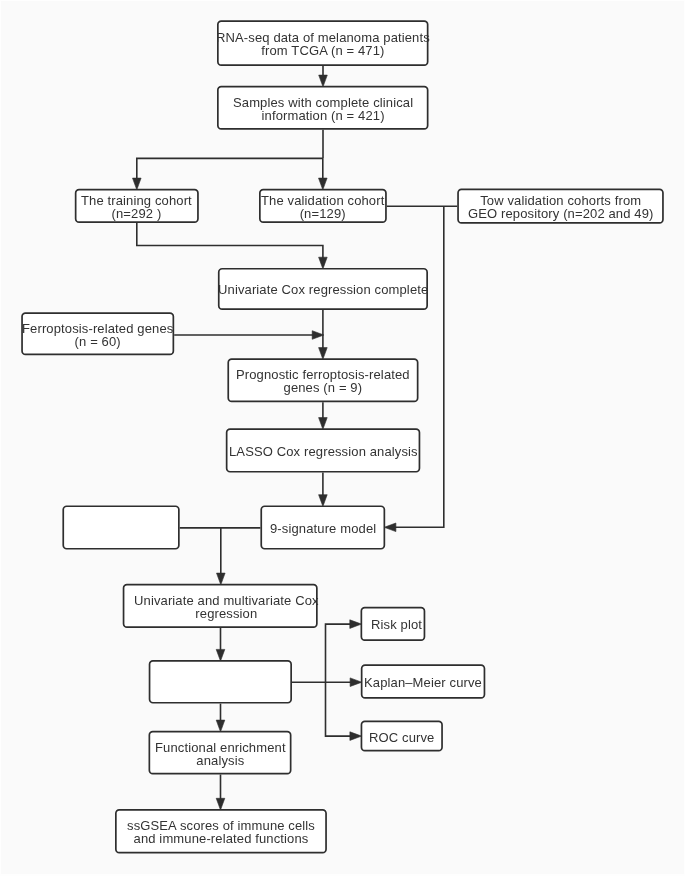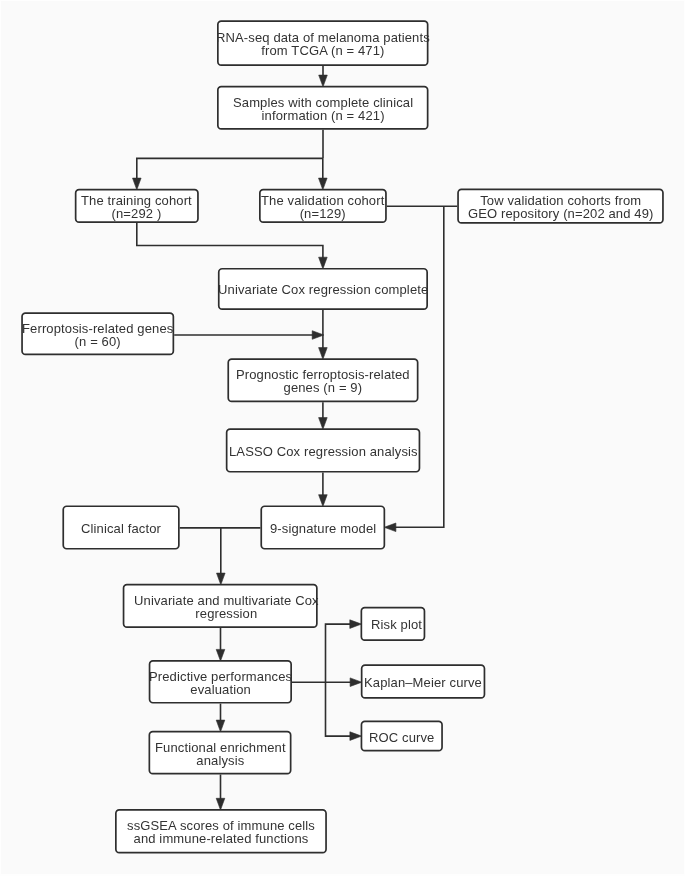--- a/index.html
+++ b/index.html
@@ -107,33 +107,26 @@
    <div class="label">Ferroptosis-related genes
 (n = 60)</div>
   </div>
   <div class="node" style="left: 227.4px; top: 358.3px; width: 191.1px; height: 44px;">
    <div class="label">Prognostic ferroptosis-related
 genes (n = 9)</div>
   </div>
   <div class="node" style="left: 225.8px; top: 428.3px; width: 194.5px; height: 44.3px;">
    <div class="label">LASSO Cox regression analysis</div>
   </div>
-  <div class="node" style="left: 62.4px; top: 505.4px; width: 117.3px; height: 44.2px;">
-   <div class="label">Clinical factor</div>
-  </div>
   <div class="node" style="left: 260.4px; top: 505.4px; width: 124.8px; height: 44.2px;">
    <div class="label">9-signature model</div>
   </div>
   <div class="node" style="left: 122.7px; top: 583.8px; width: 195px; height: 44.1px; padding-left: 12px;">
    <div class="label">Univariate and multivariate Cox
 regression</div>
-  </div>
-  <div class="node" style="left: 148.7px; top: 660.1px; width: 143.3px; height: 43.5px;">
-   <div class="label">Predictive performances
-evaluation</div>
   </div>
   <div class="node" style="left: 360.5px; top: 606.8px; width: 73px; height: 34.1px;">
    <div class="label">Risk plot</div>
   </div>
   <div class="node" style="left: 360.8px; top: 664.2px; width: 124.5px; height: 34.6px;">
    <div class="label">Kaplan–Meier curve</div>
   </div>
   <div class="node" style="left: 360.6px; top: 720.6px; width: 82.3px; height: 30.9px;">
    <div class="label">ROC curve</div>
   </div>

